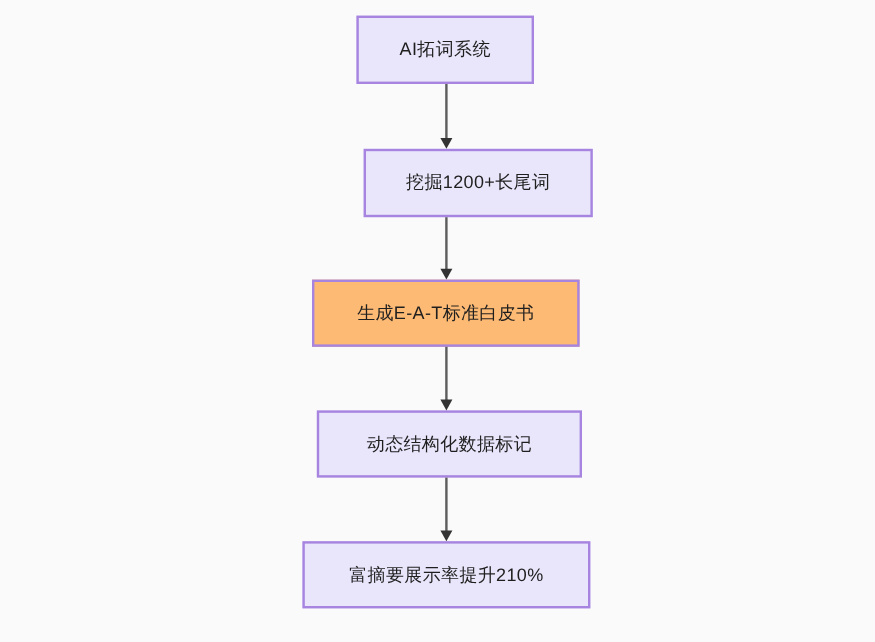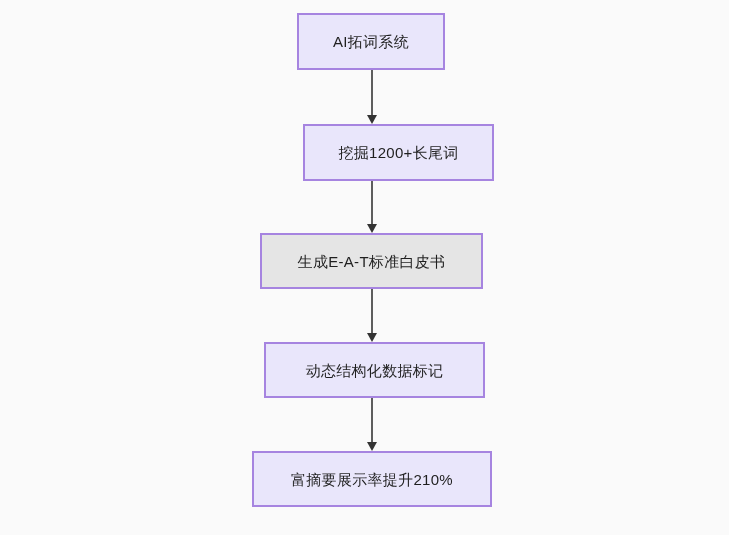--- a/index.html
+++ b/index.html
@@ -61,21 +61,21 @@
 <div id="flowchart">
 
   <div class="node" id="node-n1" style="left: 297px; top: 13px; width: 148px; height: 57px; background: rgb(233, 230, 251); border-color: rgb(166, 132, 224);">
     <span class="node-label">AI拓词系统</span>
   </div>
 
   <div class="node" id="node-n2" style="left: 275px; top: 124px; width: 191px; height: 57px; background: rgb(233, 230, 251); border-color: rgb(166, 132, 224); margin-left: 28px;">
     <span class="node-label">挖掘1200+长尾词</span>
   </div>
 
-  <div class="node" id="node-n3" style="left: 260px; top: 233px; width: 223px; height: 56px; background: #e5e5e5; border-color: rgb(166, 132, 224);">
+  <div class="node" id="node-n3" style="left: 260px; top: 233px; width: 223px; height: 56px; background: #fdba74; border-color: rgb(166, 132, 224);">
     <span class="node-label">生成E-A-T标准白皮书</span>
   </div>
 
   <div class="node" id="node-n4" style="left: 264px; top: 342px; width: 221px; height: 56px; background: rgb(233, 230, 251); border-color: rgb(166, 132, 224);">
     <span class="node-label">动态结构化数据标记</span>
   </div>
 
   <div class="node" id="node-n5" style="left: 252px; top: 451px; width: 240px; height: 56px; background: rgb(233, 230, 251); border-color: rgb(166, 132, 224);">
     <span class="node-label">富摘要展示率提升210%</span>
   </div>

